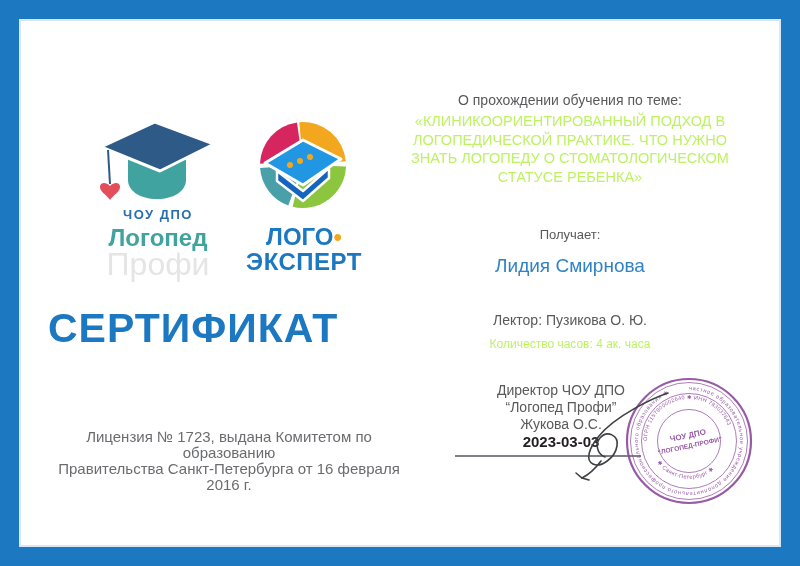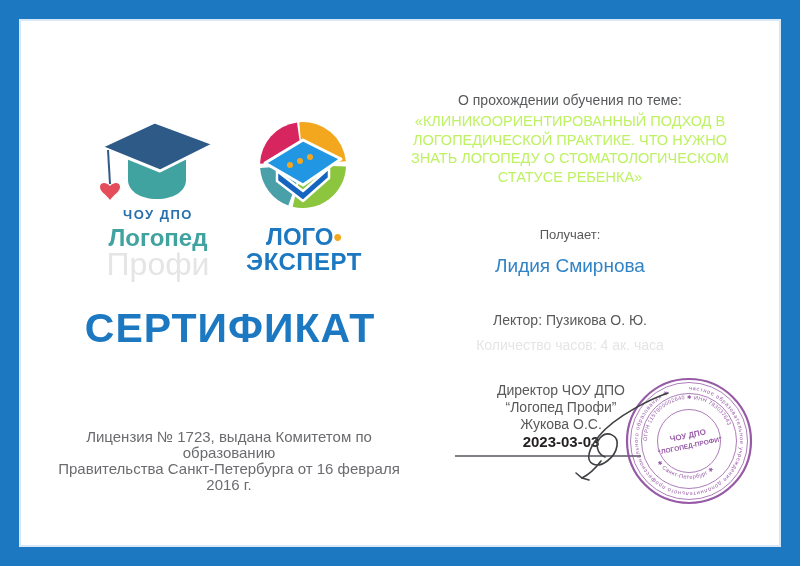--- a/index.html
+++ b/index.html
@@ -17,36 +17,36 @@
   .org-type { font-size:13px; font-weight:700; color:#2a6fad; letter-spacing:1.5px; }
   .org-name1 { font-size:24px; font-weight:700; color:#40a3a0; line-height:26px; margin-top:3px; }
   .org-name2 { font-size:32px; font-weight:400; color:#e5e5e5; line-height:26px; }
 
   .le-logo-svg { left:259px; top:121px; width:88px; height:88px; }
   .le-block { left:238px; top:224px; width:132px; text-align:center; }
   .le-line1 { font-size:24px; font-weight:700; color:#1b78c1; line-height:25px; }
   .le-line1 .dot { color:#f3a71f; }
   .le-line2 { font-size:24px; font-weight:800; color:#1b78c1; line-height:25px; letter-spacing:0.5px; }
 
-  .cert-title { left:48px; top:305px; width:364px; text-align:center;
+  .cert-title { left:48px; top:305px; width:364px; 
                 font-size:41px; font-weight:800; color:#1b78c1; letter-spacing:1px; }
   .cert-number { left:92px; top:359px; width:340px; text-align:right;
                  font-size:23px; font-weight:400; color:#ffffff; }
   .license { left:44px; top:429px; width:370px; text-align:center;
              font-size:15px; color:#6b6c6f; line-height:16px; }
 
   
   .rcol { left:410px; top:0; width:320px; text-align:center; }
   .intro { top:92px; font-size:14px; color:#58595b; }
   .topic { top:112px; font-size:14.5px; font-weight:400; color:#bef264; line-height:18.5px; }
   .topic div { white-space:nowrap; }
   .recv-label { top:227px; font-size:13px; color:#58595b; }
   .recv-name { top:255px; font-size:19px; color:#3183c6; }
   .lecturer { top:312px; font-size:14px; color:#58595b; }
-  .hours { top:337px; font-size:14px; color:#e5e5e5; }
+  .hours { top:337px; font-size:12px; color:#bef264; }
 
   .director { left:455px; top:382px; width:212px; text-align:center;
               font-size:14px; color:#58595b; line-height:17px; }
   .date { left:455px; top:433px; width:212px; text-align:center;
           font-size:15px; font-weight:800; color:#231f20; }
   .sig-line { left:455px; top:455px; width:186px; height:2px; background:#7d8084; }
 
   .stamp-svg { left:624px; top:376px; width:130px; height:130px; }
   .sig-svg { left:555px; top:378px; width:150px; height:110px; }
 </style>

